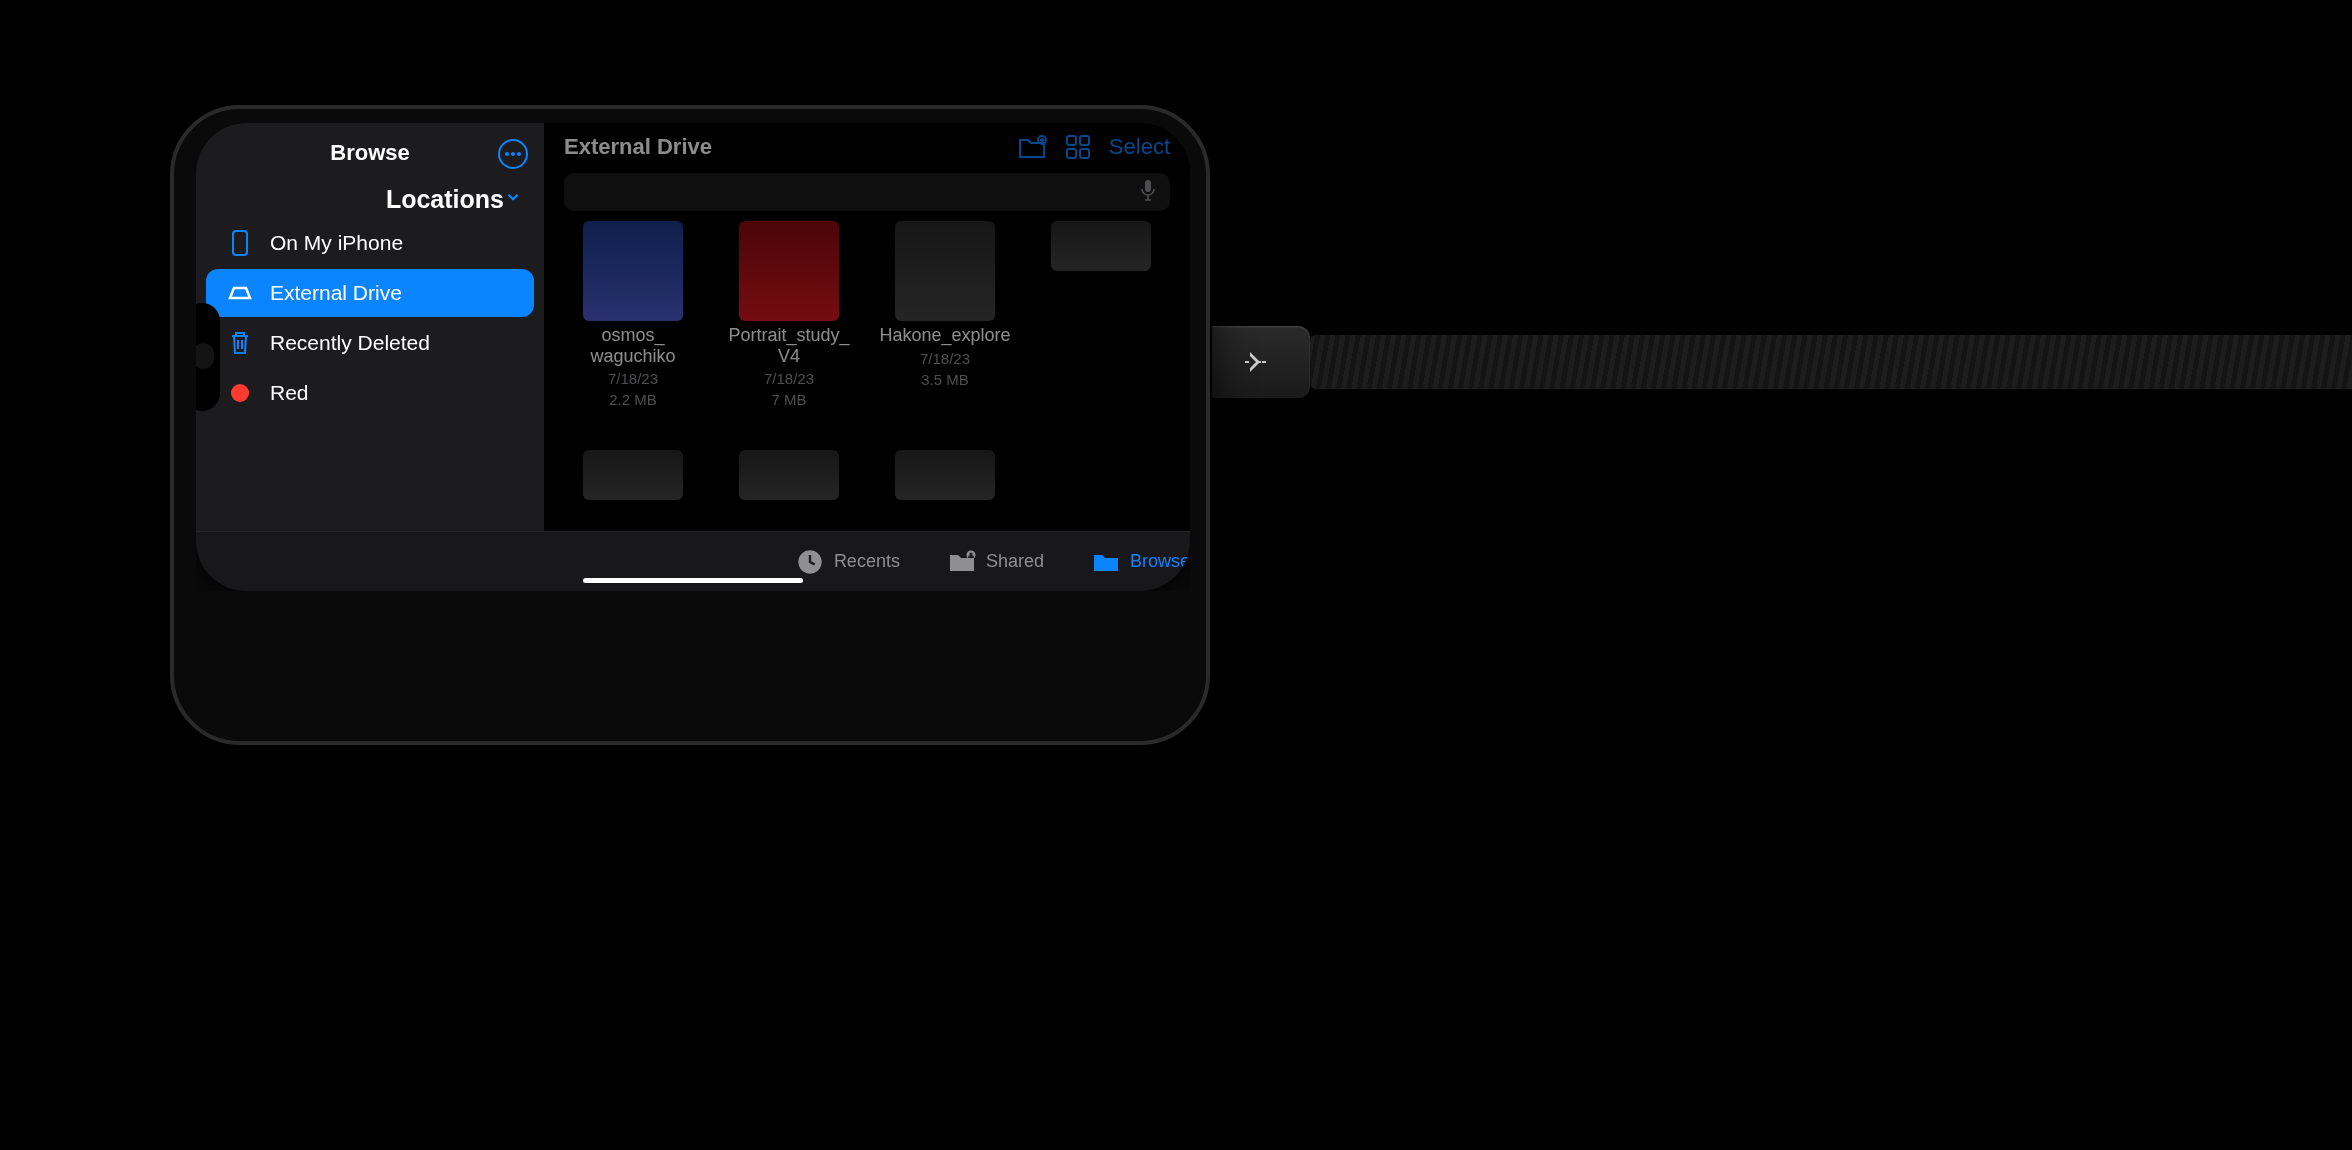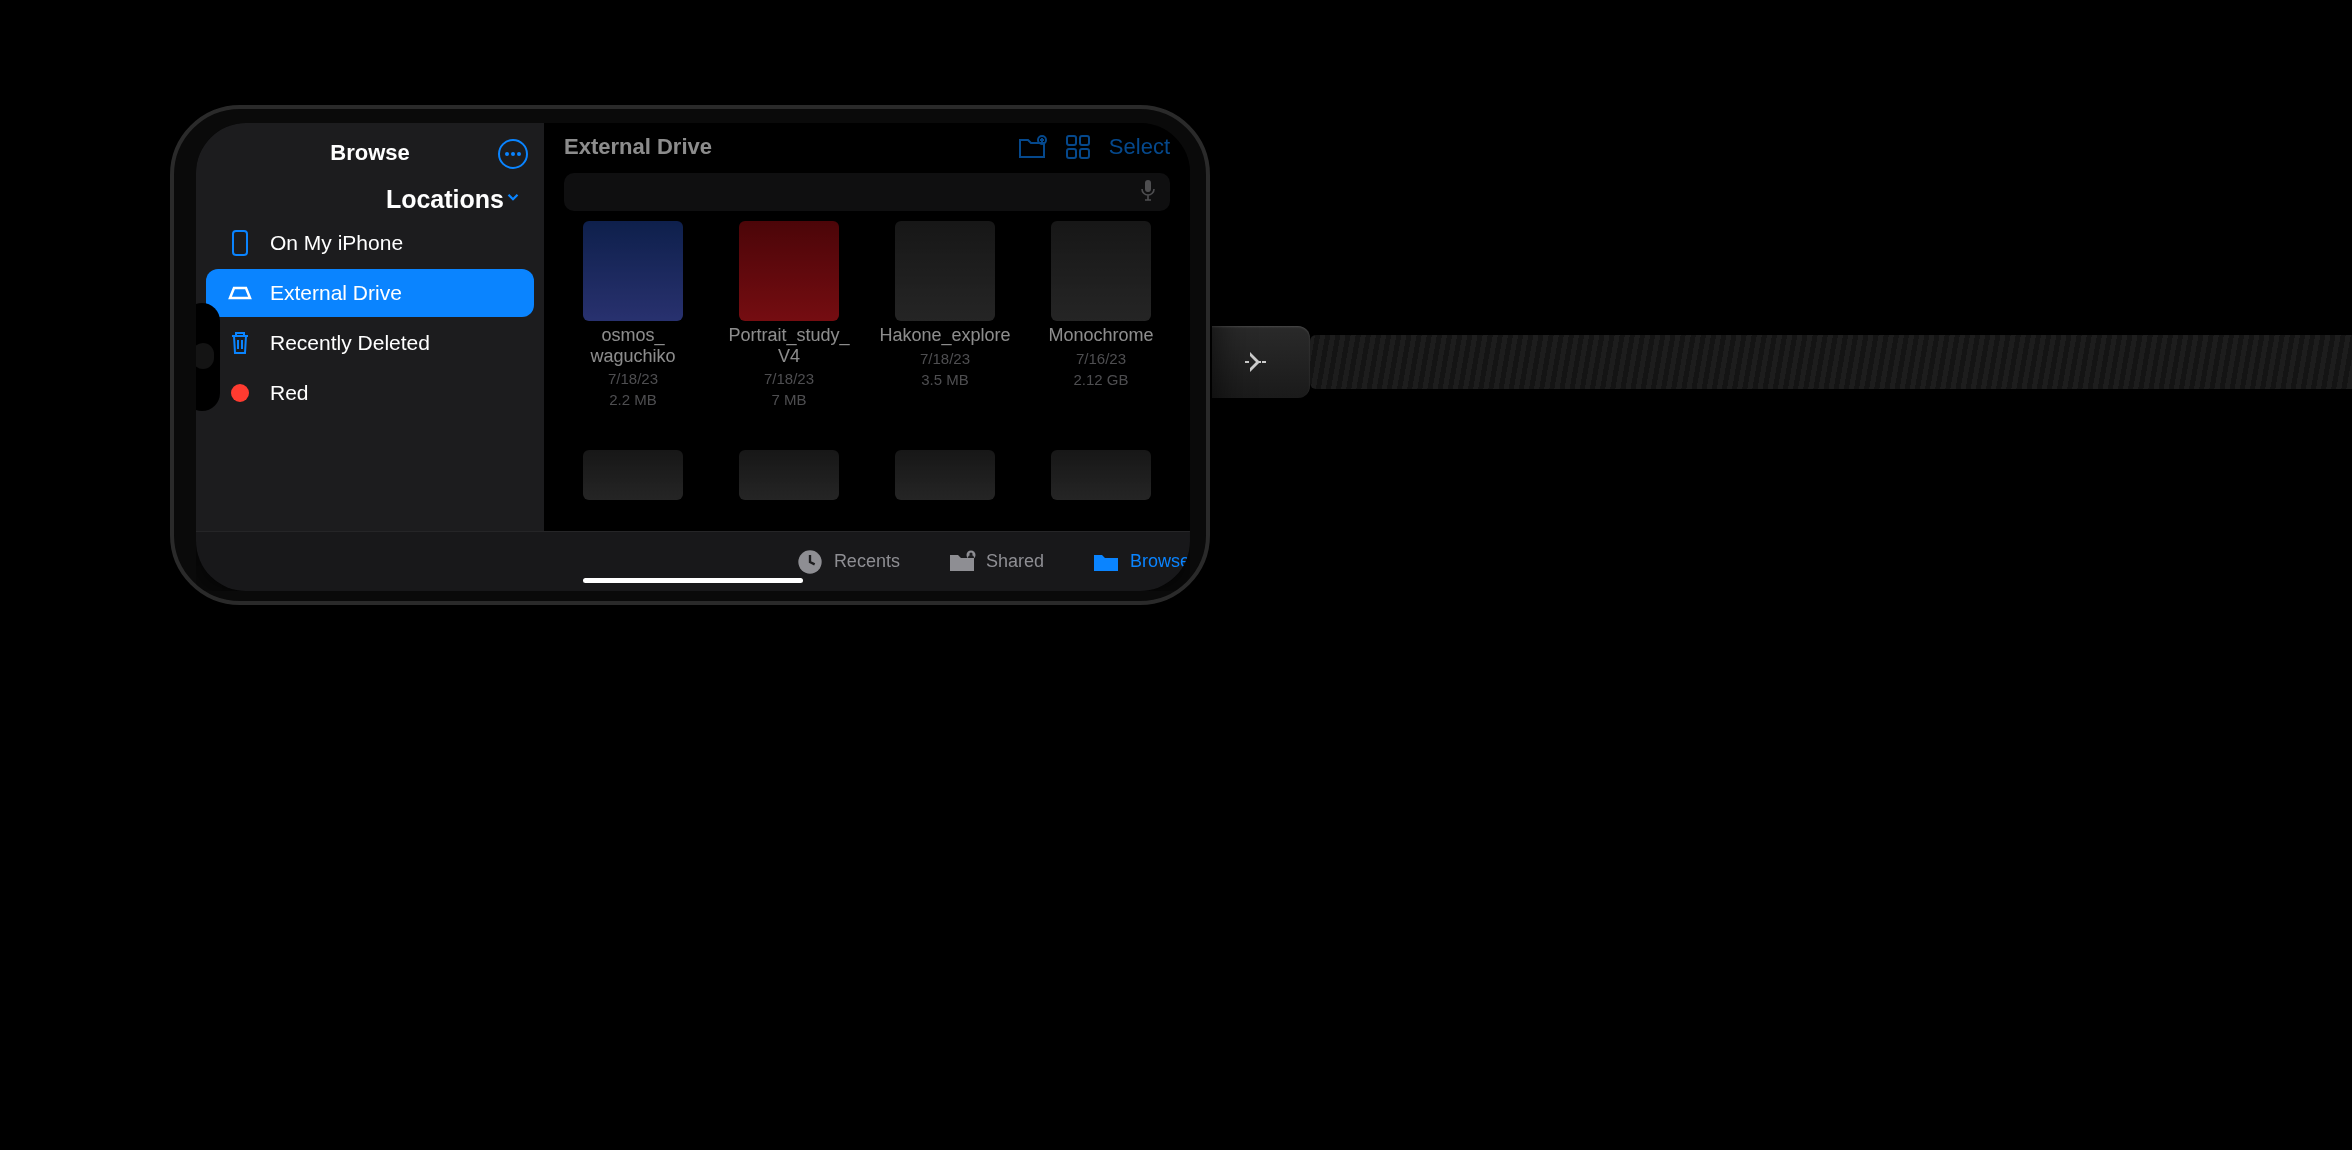--- a/index.html
+++ b/index.html
@@ -9,21 +9,21 @@
   height: 1150px;
   font-family: -apple-system, BlinkMacSystemFont, "Segoe UI", Helvetica, Arial, sans-serif;
   position: relative;
   overflow: hidden;
 }
 .phone-frame {
   position: absolute;
   left: 170px;
   top: 105px;
   width: 1040px;
-  height: 500px;
+  height: 640px;
   background: #0a0a0a;
   border-radius: 70px;
   border: 4px solid #2a2a2a;
   box-shadow: 0 0 0 2px #000, 0 0 40px rgba(0,0,0,0.8);
   overflow: hidden;
   padding-left: 16px;
 }
 .phone-screen {
   position: absolute;
   left: 22px;
@@ -267,26 +267,20 @@
 V4</div>
               <div class="fmeta">7/18/23</div>
               <div class="fmeta">7 MB</div>
             </div>
             <div class="file">
               <div class="thumb dk"></div>
               <div class="fname">Hakone_explore</div>
               <div class="fmeta">7/18/23</div>
               <div class="fmeta">3.5 MB</div>
             </div>
-            <div class="file">
-              <div class="thumb dk"></div>
-              <div class="fname">Monochrome</div>
-              <div class="fmeta">7/16/23</div>
-              <div class="fmeta">2.12 GB</div>
-            </div>
             <div class="file row2">
                 <div class="thumb dk"></div>
               </div>
             <div class="file row2">
                 <div class="thumb dk"></div>
               </div>
             <div class="file row2">
                 <div class="thumb dk"></div>
               </div>
             <div class="file row2">

